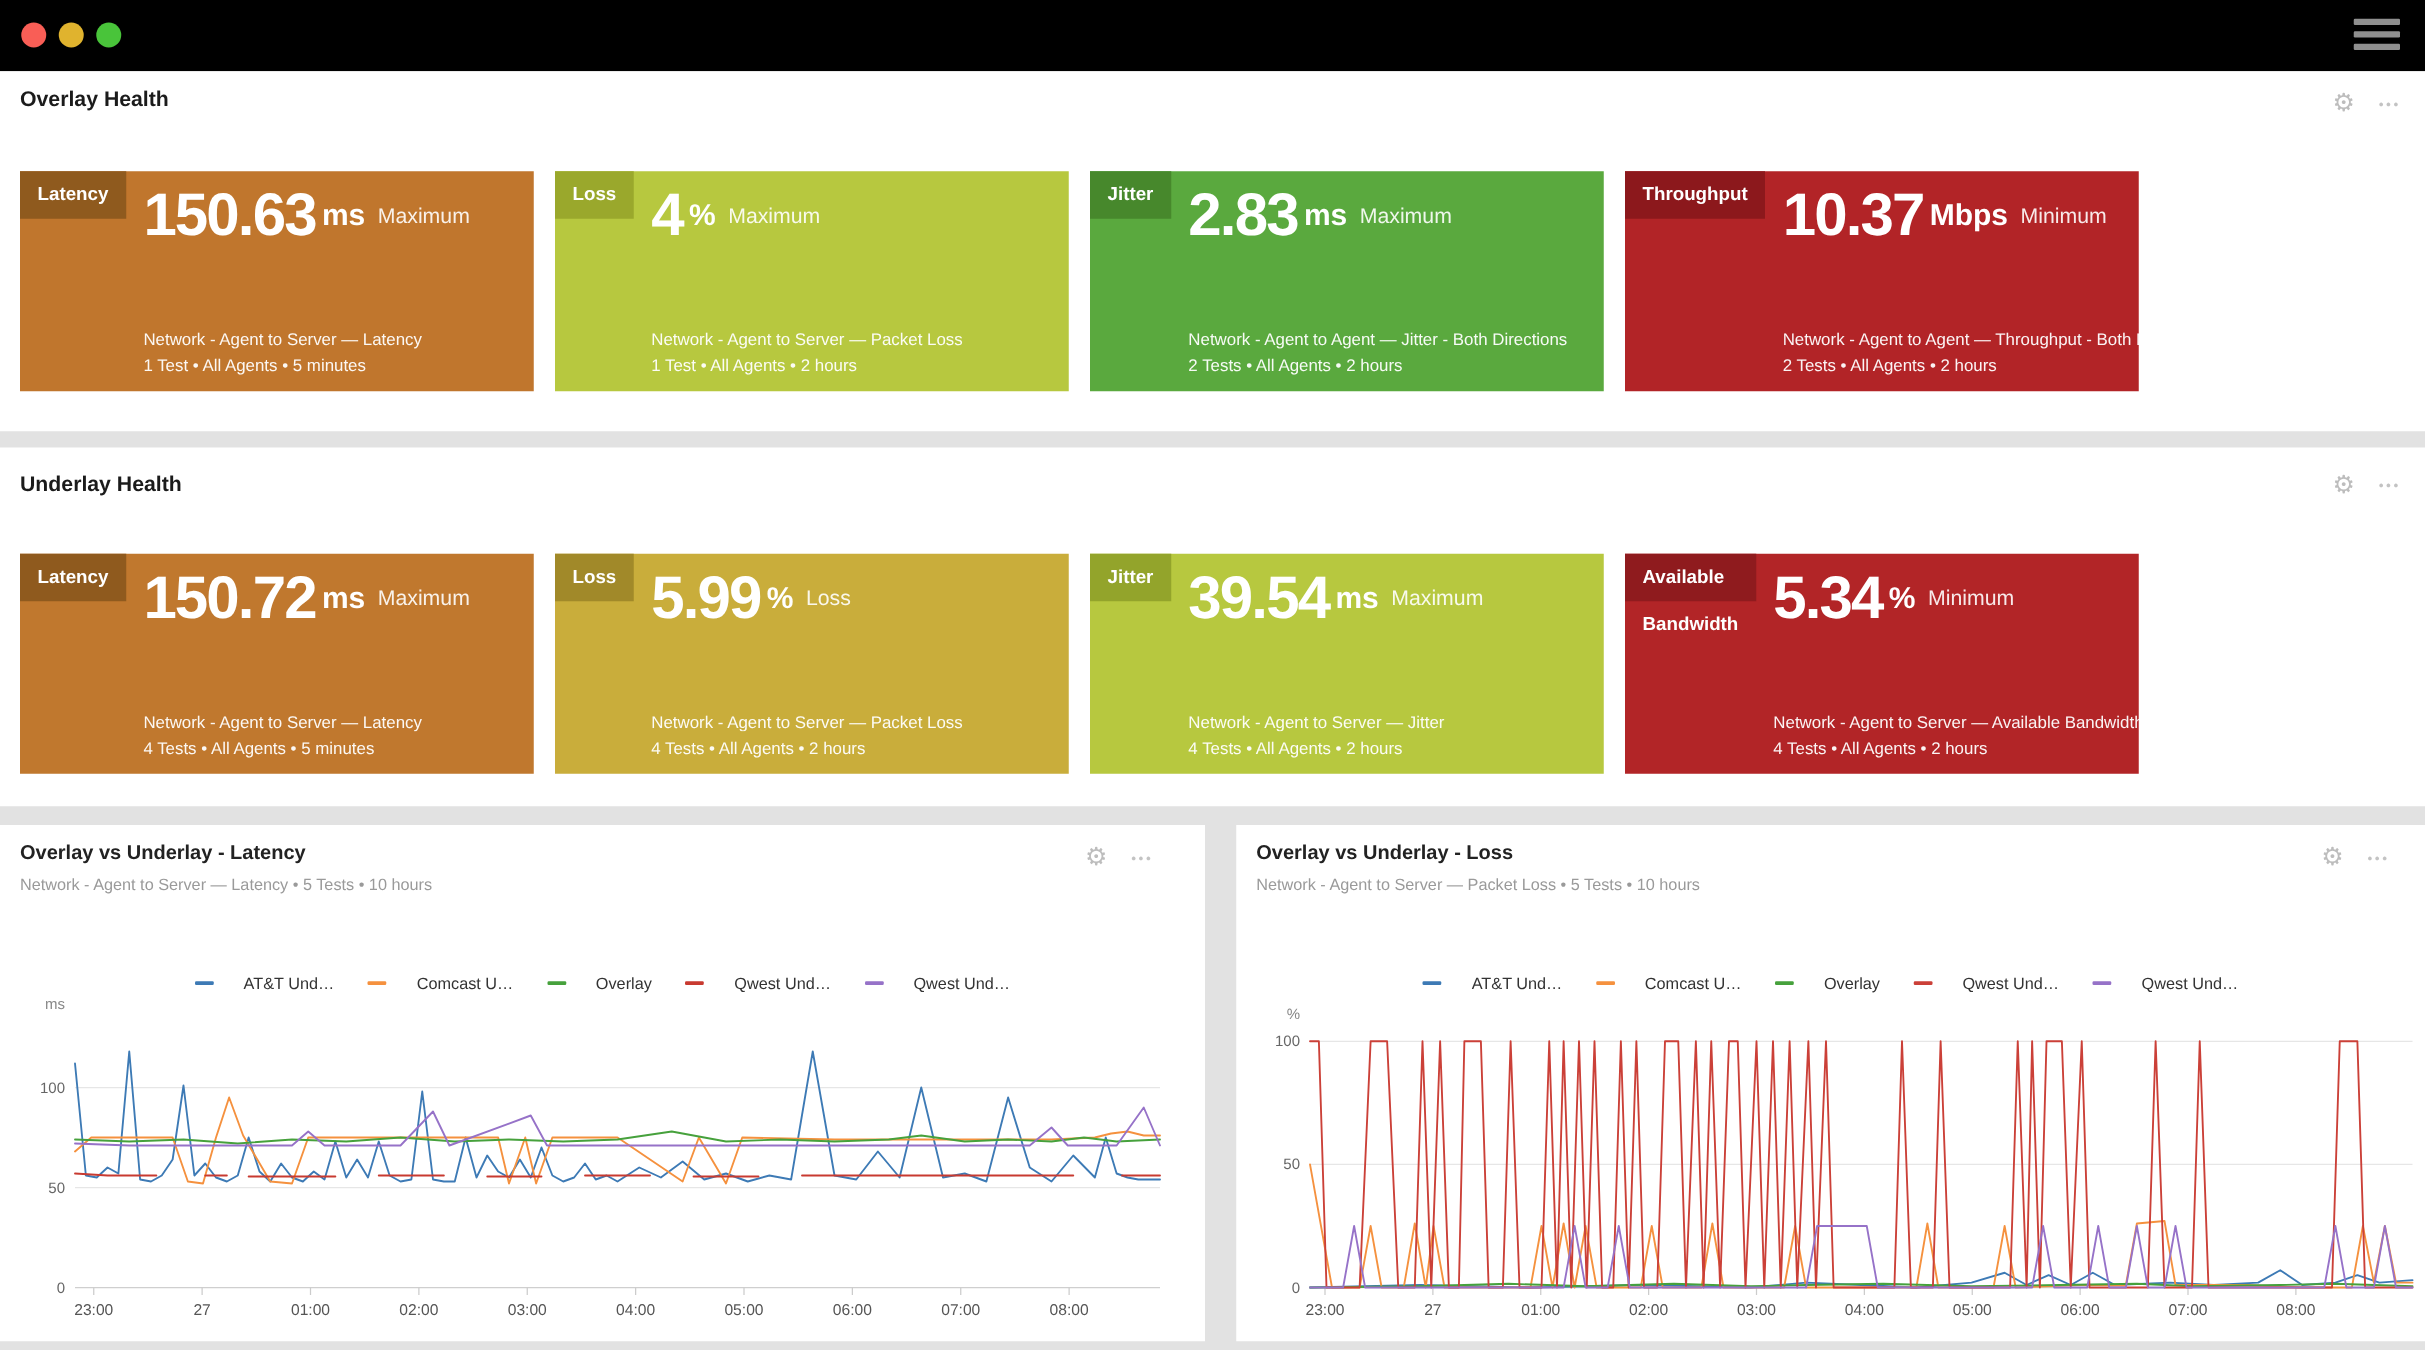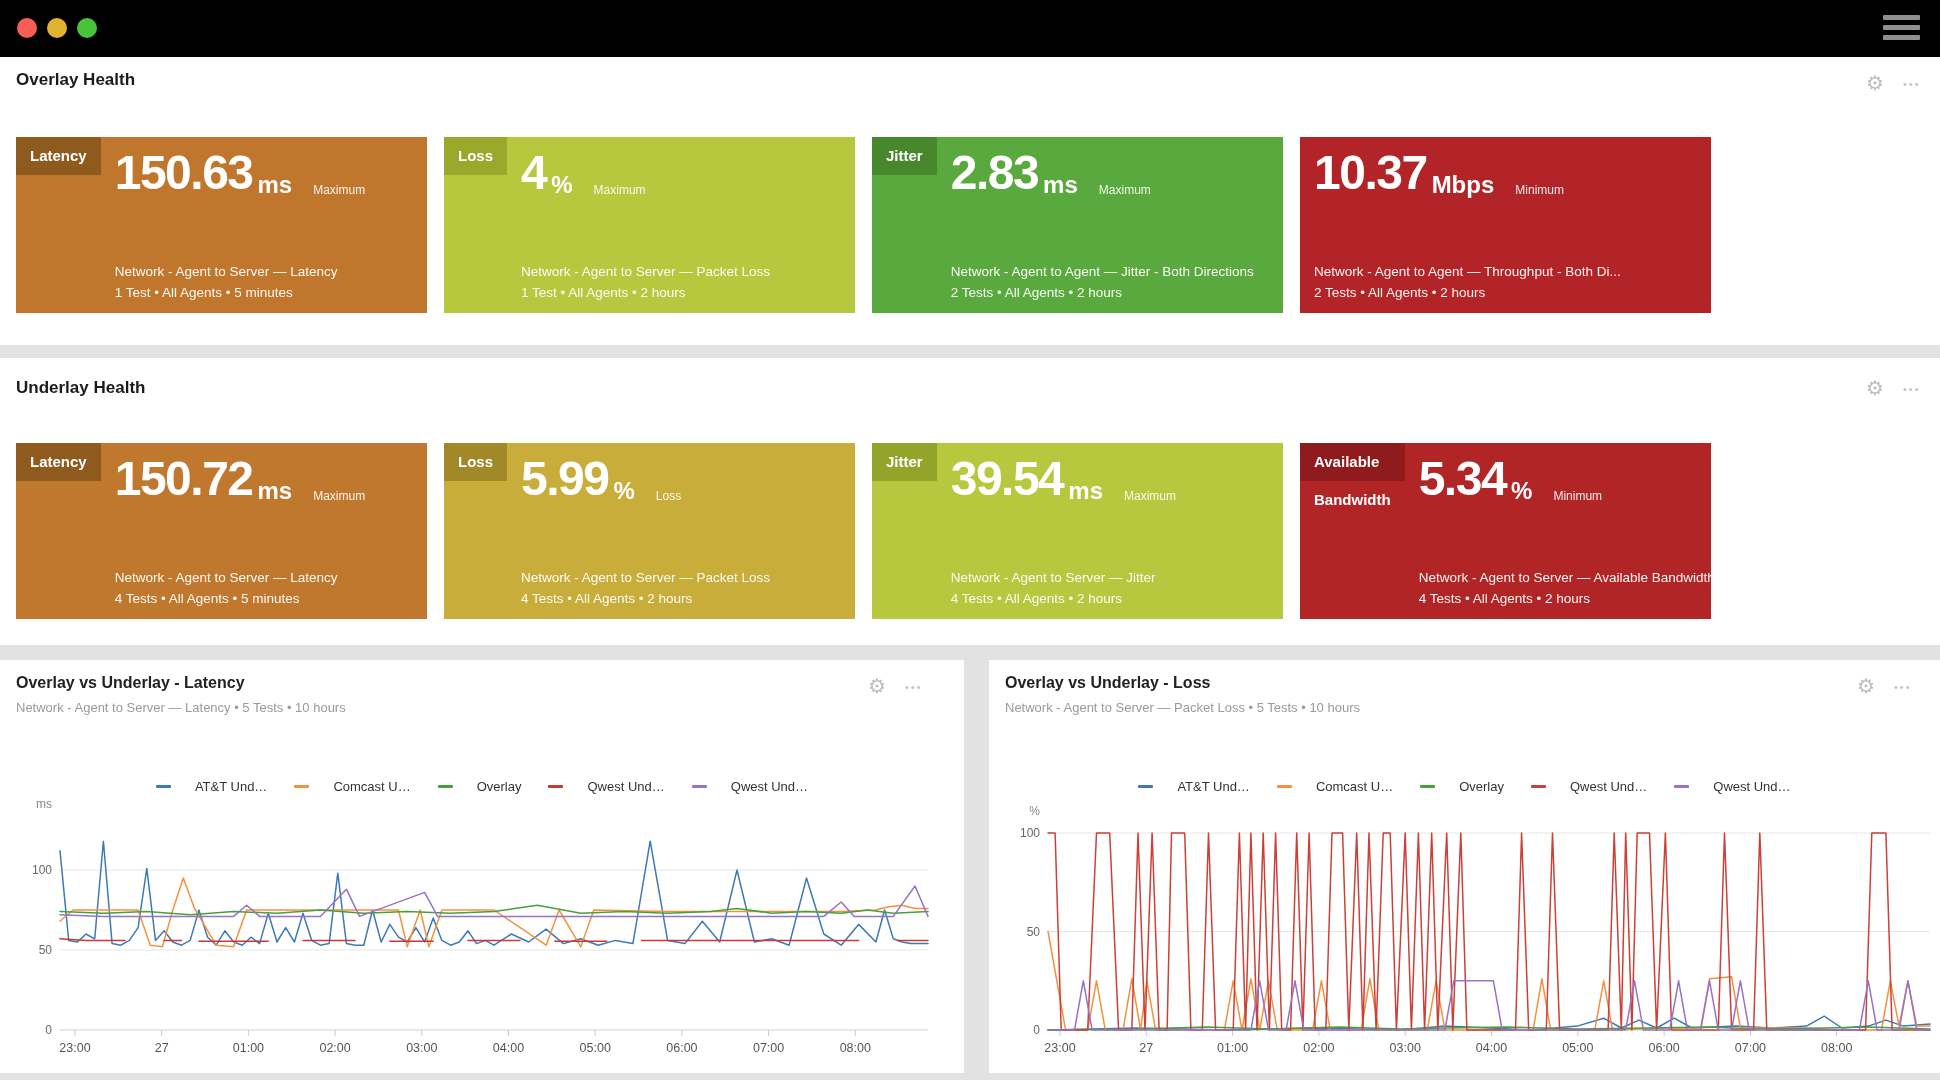--- a/index.html
+++ b/index.html
@@ -19,24 +19,24 @@
   #section-underlay{left:0;top:358px;width:1940px;height:287px;}
   .section-title{position:absolute;left:16px;font-size:17px;font-weight:bold;color:#1b1b1b;}
   .gear{position:absolute;font-size:20px;color:#bdbdbd;cursor:pointer;line-height:20px;}
   .more{position:absolute;font-size:11px;letter-spacing:2px;color:#c3c3c3;cursor:pointer;line-height:11px;}
 
   
   .cards-row{position:absolute;left:16px;display:flex;gap:17px;}
   .card{width:411px;height:176px;display:flex;cursor:pointer;background:var(--body,#999);}
   .card-head{height:38px;line-height:38px;padding:0 14px;font-size:15px;font-weight:bold;color:#fff;background:var(--head,#666);}
   .card-body{flex:1;display:flex;flex-direction:column;padding:10px 14px 13px 14px;color:#fff;}
-  .card-value-row{display:flex;align-items:flex-end;margin-top:2px;}
+  .card-value-row{display:flex;align-items:center;margin-top:2px;}
   .card-value{font-size:48px;font-weight:bold;letter-spacing:-1.5px;line-height:1;}
   .card-unit{font-size:24px;font-weight:bold;margin-left:5px;line-height:1;}
-  .card-stat{font-size:12px;margin-left:21px;color:rgba(255,255,255,.9);}
+  .card-stat{font-size:17px;margin-left:10px;color:rgba(255,255,255,.9);}
   .card-line1{margin-top:auto;font-size:13.5px;color:rgba(255,255,255,.95);white-space:nowrap;overflow:hidden;}
   .card-line2{margin-top:6px;font-size:13.5px;color:rgba(255,255,255,.95);}
 
   
   .chart-panel{position:absolute;top:660px;height:413px;background:#fff;}
   #chart-left{left:0;width:964px;}
   #chart-right{left:989px;width:951px;}
   .chart-title{position:absolute;left:16px;top:14px;font-size:16px;font-weight:bold;color:#222;}
   .chart-subtitle{position:absolute;left:16px;top:40px;font-size:13px;color:#9a9a9a;}
   .legend{position:absolute;left:0;right:0;top:115px;height:22px;display:flex;justify-content:center;align-items:center;gap:27px;}
@@ -96,20 +96,21 @@
           <div class="card-value-row">
             <span class="card-value">2.83</span>
             <span class="card-unit">ms</span>
             <span class="card-stat">Maximum</span>
           </div>
           <div class="card-line1">Network - Agent to Agent — Jitter - Both Directions</div>
           <div class="card-line2">2 Tests • All Agents • 2 hours</div>
         </div>
       </div>
       <div class="card" style="--body: #b22427; --head: #8c181c;">
+        <div class="card-head">Throughput</div>
         <div class="card-body">
           <div class="card-value-row">
             <span class="card-value">10.37</span>
             <span class="card-unit">Mbps</span>
             <span class="card-stat">Minimum</span>
           </div>
           <div class="card-line1">Network - Agent to Agent — Throughput - Both Di...</div>
           <div class="card-line2">2 Tests • All Agents • 2 hours</div>
         </div>
       </div>

